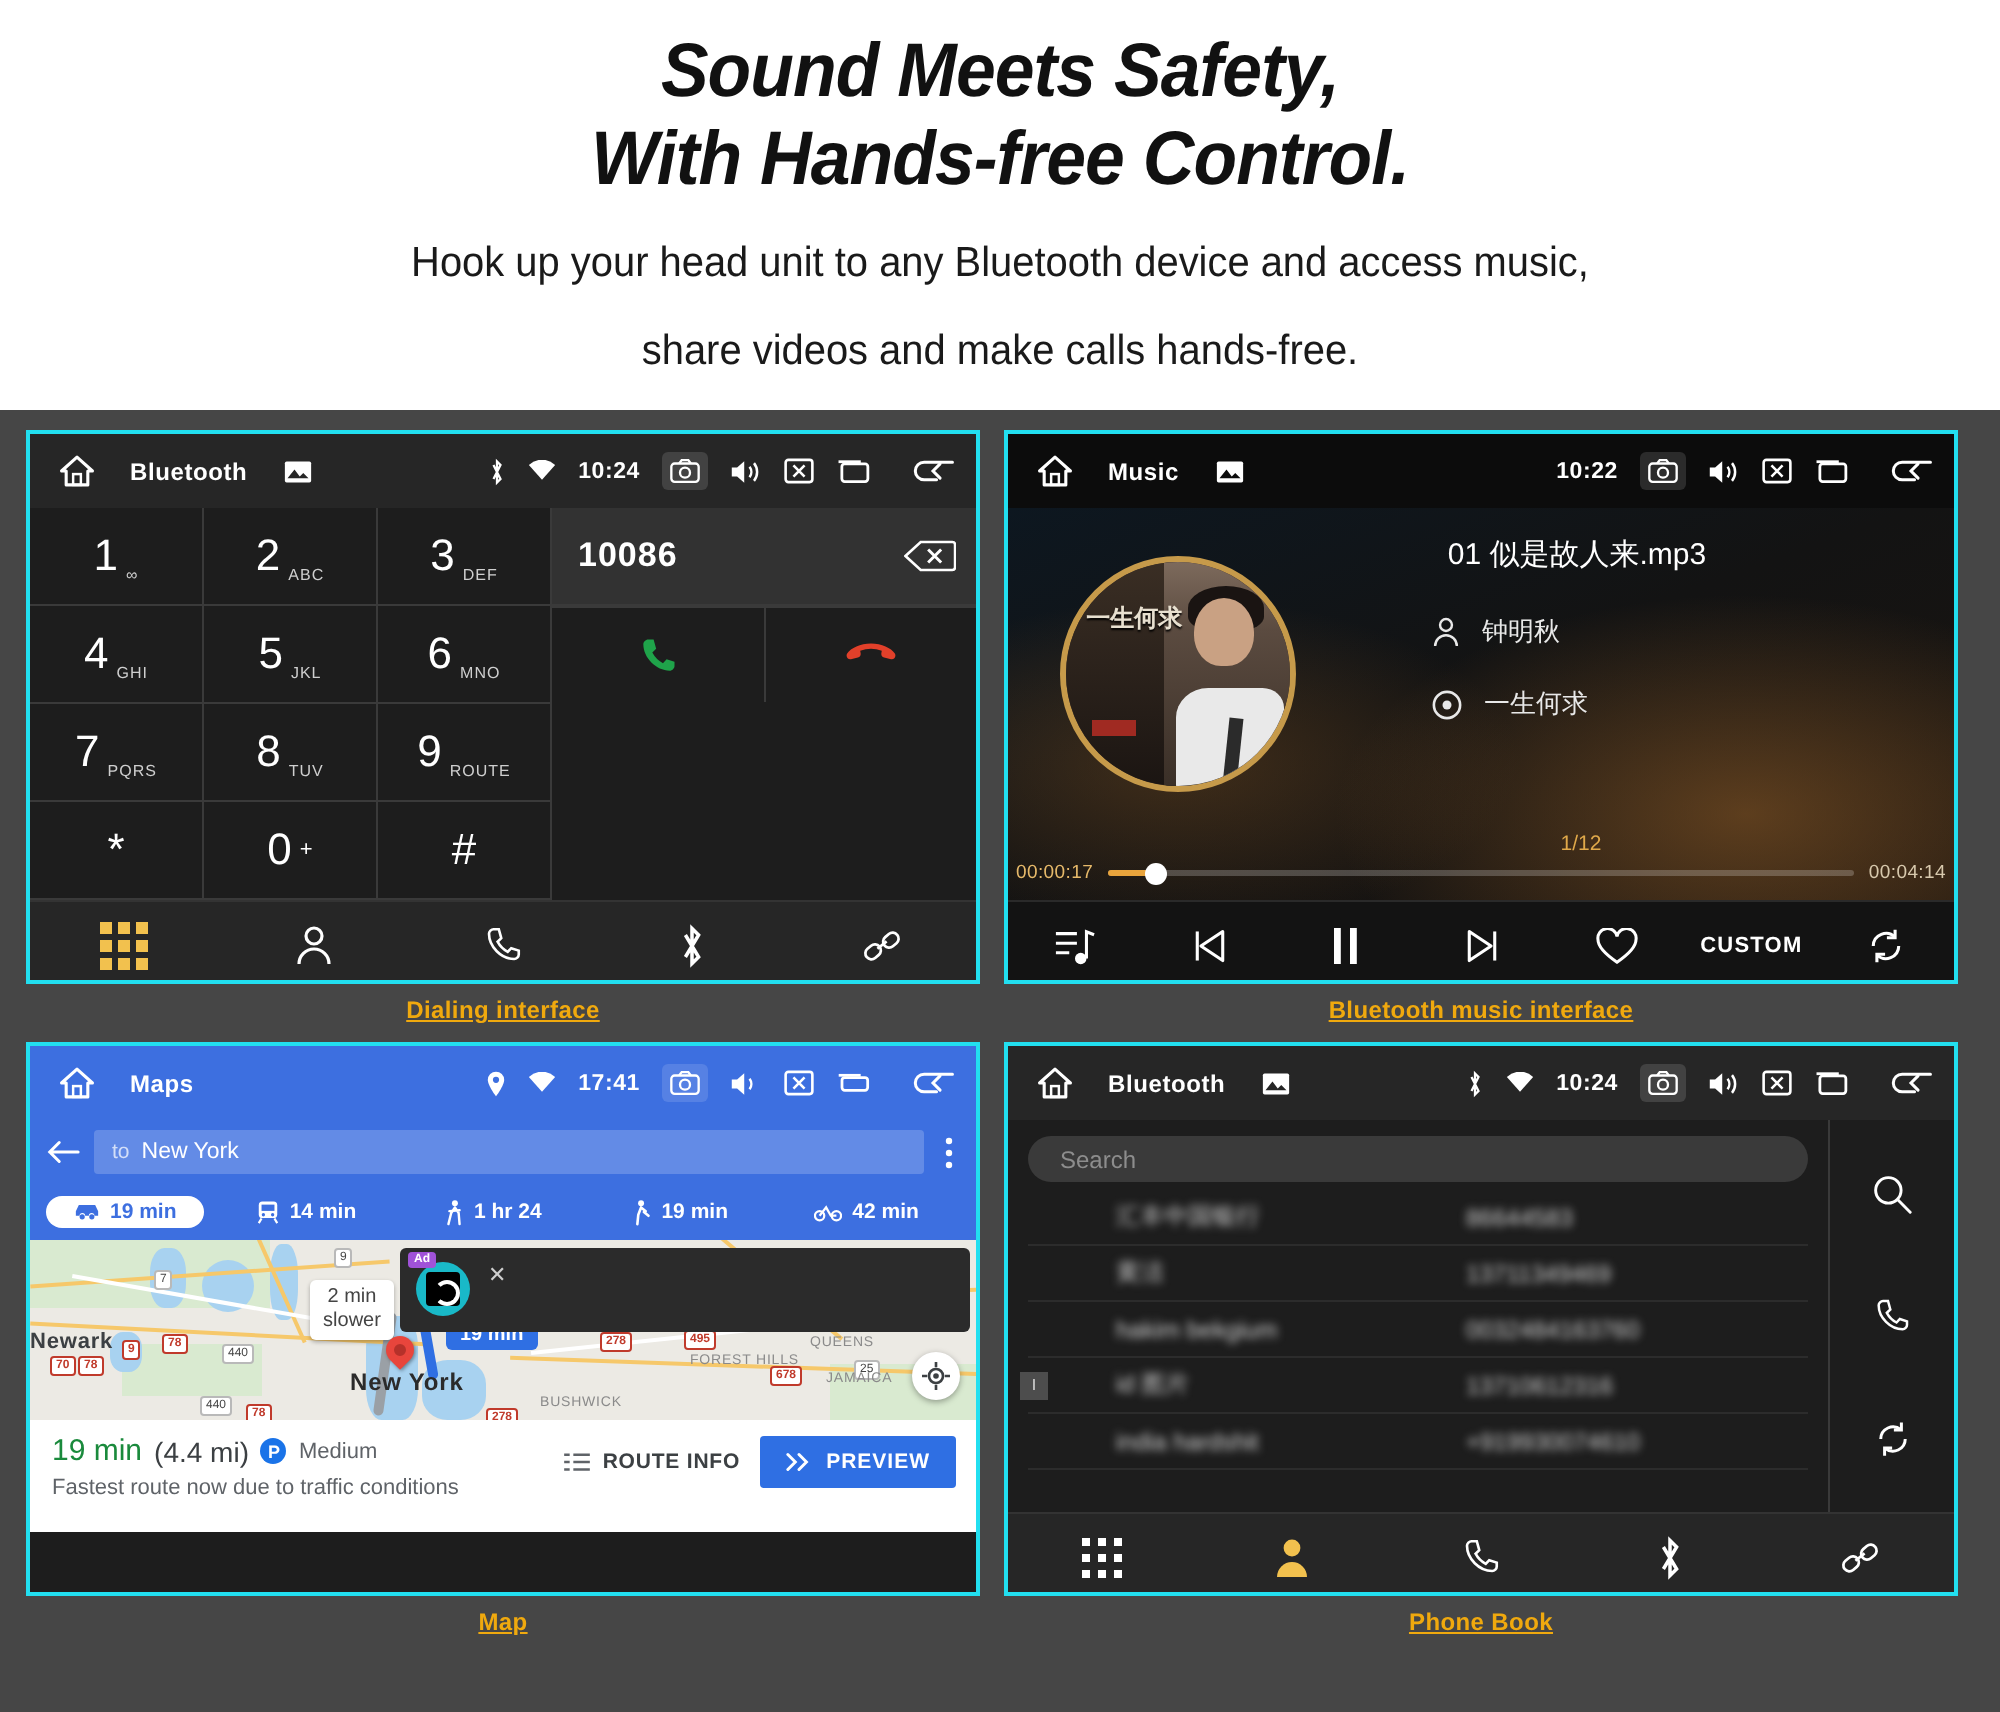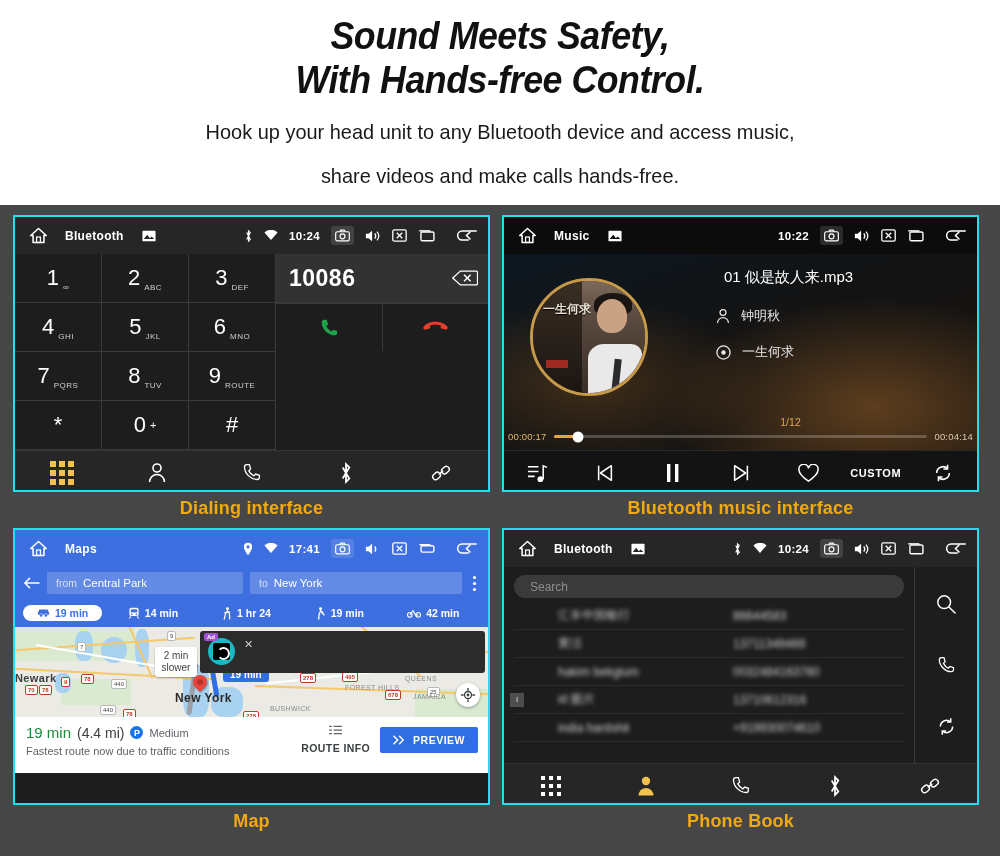--- a/index.html
+++ b/index.html
@@ -45,23 +45,24 @@
     width: 477px; height: 277px;
     border: 2px solid #22dff0;
     background: #1d1d1d;
     overflow: hidden;
     position: relative;
   }
   .caption {
     text-align: center;
     color: #f0a90e;
     font-weight: bold;
-    font-size: 18px;
+    font-size: 12px;
     padding: 6px 0 9px 0;
     letter-spacing: 0.2px;
+    text-decoration: underline;
   }
 
   
   .statusbar {
     height: 37px; display: flex; align-items: center;
     padding: 0 10px; background: #262626; color: #fff;
     font-size: 11.5px; position: relative;
   }
   .statusbar.blue { background: #3d6fe0; }
   .sb-home { width: 26px; display: flex; align-items: center; justify-content: center; }
@@ -81,21 +82,21 @@
     color: #fff;
   }
   .key .num { font-size: 22px; font-weight: 300; }
   .key .sub { font-size: 8px; color: #cfcfcf; letter-spacing: .5px; align-self: flex-end; margin-bottom: 10px;}
   .key .plus { font-size: 11px; vertical-align: super; }
   .dial-right { flex: 1; display: flex; flex-direction: column; }
   .number-bar {
     height: 49px; background: #323232; display: flex; align-items: center;
     padding: 0 10px 0 13px; border-bottom: 1px solid #3a3a3a;
   }
-  .number-bar .numtxt { font-size: 23px; font-weight: bold; color: #fff; letter-spacing: .5px;}
+  .number-bar .numtxt { font-size: 17px; font-weight: bold; color: #fff; letter-spacing: .5px;}
   .number-bar .bsp { margin-left: auto; }
   .timer-area { flex: 1; display: flex; flex-direction: column; align-items: center; justify-content: center; gap: 10px; }
   .timer-txt { color: #fff; font-size: 13px; }
   .call-row { height: 48px; display: flex; border-top: 1px solid #3a3a3a; }
   .call-btn { flex: 1; display: flex; align-items: center; justify-content: center; }
   .call-btn.hangup { border-left: 1px solid #3a3a3a; }
 
   
   .botnav {
     height: 44px; background: #262626; display: flex; align-items: center;
@@ -188,21 +189,21 @@
   .adcard .adtxt { color:#f2f2f2; font-size:10.5px; line-height:13px; flex:1; }
   .adcard .adx { color:#cfcfcf; font-size:11px; }
   .map-foot { height: 56px; background: #fff; padding: 7px 10px 0 11px; position:relative;}
   .mf-top { display: flex; align-items: center; gap: 6px; }
   .mf-time { color: #1a8a3c; font-size: 15px; font-weight: 500; }
   .mf-dist { color: #3c4043; font-size: 14px; }
   .mf-p { width: 13px; height: 13px; border-radius: 50%; background: #1a73e8; color: #fff; font-size: 9px; display:flex; align-items:center; justify-content:center; font-weight:bold;}
   .mf-med { color: #5f6368; font-size: 11px; }
   .mf-sub { color: #5f6368; font-size: 11px; margin-top: 4px; }
   .mf-right { position: absolute; right: 10px; top: 8px; display: flex; align-items: center; gap: 10px; }
-  .routeinfo { color: #3c4043; font-size: 10.5px; font-weight: bold; letter-spacing: .4px; display:flex; align-items:center; gap:6px;flex-direction:column;}
+  .routeinfo { color: #3c4043; font-size: 10.5px; font-weight: bold; letter-spacing: .4px; display:flex; align-items:center; gap:6px;}
   .preview { background: #2f6fe3; color: #fff; font-size: 10.5px; font-weight: bold; letter-spacing: .5px; padding: 7px 13px; border-radius: 2px; display:flex; align-items:center; gap:7px;}
 
   
   .pb-body { height: 196px; display: flex; }
   .pb-main { flex: 1; padding: 8px 10px 0 10px; border-right: 1px solid #3a3a3a; }
   .pb-search {
     height: 23px; background: #3a3a3a; border-radius: 12px; display: flex; align-items: center;
     padding: 0 16px; color: #8d8d8d; font-size: 12px;
   }
   .pb-list { margin-top: 4px; }
@@ -639,24 +640,20 @@
               </span>
             </span>
           </div>
 
           <div class="map-search">
             <span class="ic">
               <svg width="17" height="14" viewBox="0 0 18 14">
                   <path d="M17 7 H2 M7 2 L2 7 L7 12" fill="none" stroke="#fff" stroke-width="1.6" stroke-linecap="round"></path>
                 </svg>
             </span>
-            <div class="mfield from">
-              <span class="lbl">from</span>
-              <span>Central Park</span>
-            </div>
             <div class="mfield to">
               <span class="lbl">to</span>
               <span>New York</span>
             </div>
             <span class="ic" style="padding:0 3px">
               <svg width="5" height="17" viewBox="0 0 5 17">
                   <circle cx="2.5" cy="2.5" r="1.6" fill="#fff"></circle>
                   <circle cx="2.5" cy="8.5" r="1.6" fill="#fff"></circle>
                   <circle cx="2.5" cy="14.5" r="1.6" fill="#fff"></circle>
                 </svg>

